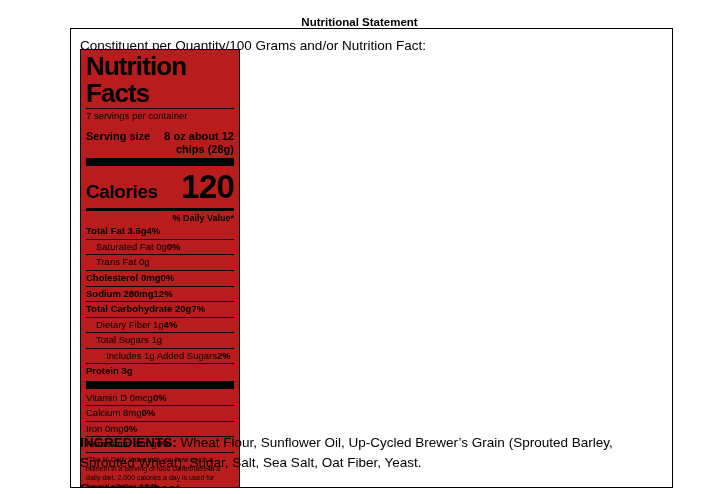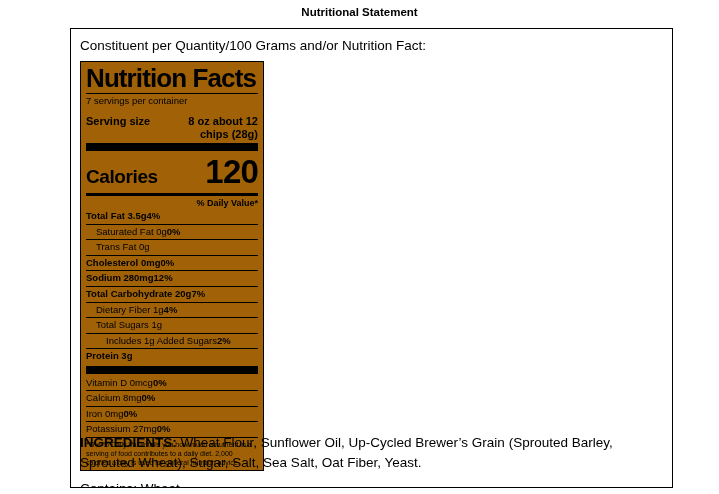--- a/index.html
+++ b/index.html
@@ -11,46 +11,46 @@
     height: 494px;
     background: #ffffff;
     font-family: "Liberation Sans", sans-serif;
     color: #000000;
     overflow: hidden;
   }
   .page-title {
     text-align: center;
     font-size: 11.5px;
     font-weight: bold;
-    margin-top: 6px;
+    margin-top: 16px;
     margin-bottom: 8px;
   }
   .doc-box {
     position: absolute;
     left: 70px;
     top: 28px;
     width: 603px;
     height: 460px;
     border: 1px solid #000;
     box-sizing: border-box;
     overflow: hidden;
   }
   .constituent-line {
     font-size: 13.5px;
     padding: 9px 0 0 9px;
   }
   
   .nf-panel {
     position: absolute;
     left: 9px;
-    top: 32px;
-    width: 184px;
+    top: 20px;
+    width: 160px;
     border: 1.5px solid #000;
     box-sizing: border-box;
-    background: #a16207;
+    background: #b91c1c;
     font-family: "Liberation Sans", sans-serif;
     padding: 2px 5px 3px 5px;
   }
   .nf-title {
     font-size: 26px;
     font-weight: bold;
     letter-spacing: -0.9px;
     line-height: 1.04;
     margin: 1px 0 1px 0;
   }

